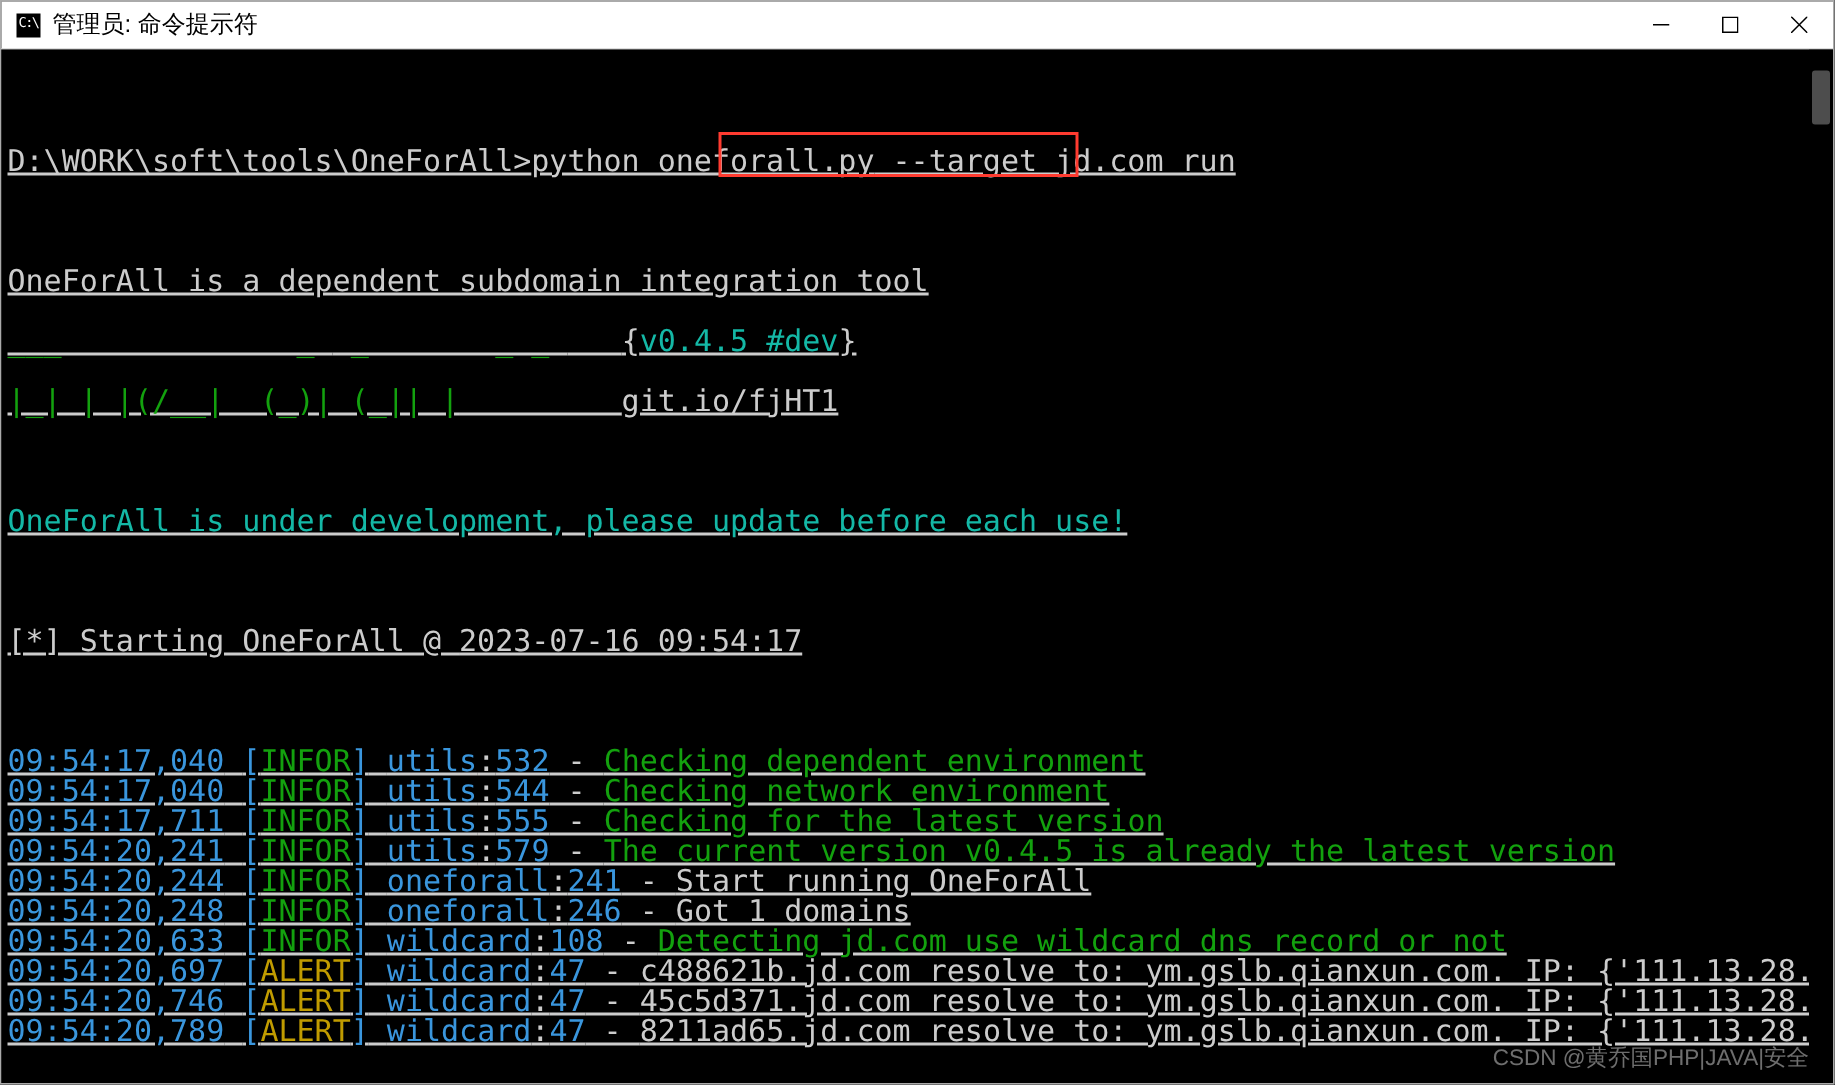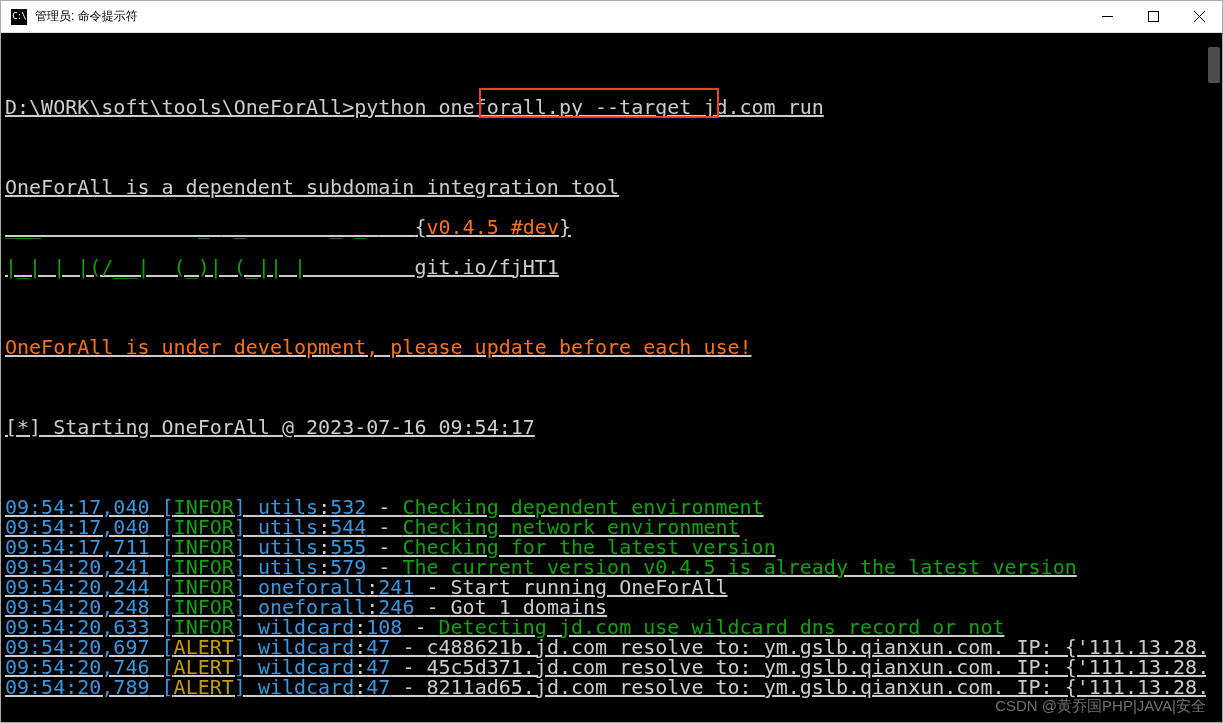--- a/index.html
+++ b/index.html
@@ -1,34 +1,34 @@
 <!DOCTYPE html>
 <html><head>
 <meta charset="utf-8">
 <style>
   * { margin:0; padding:0; box-sizing:border-box; }
   html,body { width:1223px; height:723px; font-family:"Microsoft YaHei","SimSun",sans-serif; background:#fff; overflow:hidden; }
   .window { width:1223px; height:723px; border:1px solid #aaa; display:flex; flex-direction:column; background:#000; }
   .titlebar { height:32px; background:#fff; display:flex; align-items:center; border-bottom:1px solid #ddd; color:#000; }
   .ticon { width:16px; height:16px; margin:0 8px 0 10px; background:#000; display:flex; align-items:center; justify-content:center; }
   .ticon span { color:#fff; font:9px/1 monospace; letter-spacing:-1px; }
-  .title { font-size:12px; flex:1; }
+  .title { font-size:16px; flex:1; }
   .wbtns { display:flex; height:100%; }
   .wbtn { width:46px; display:flex; align-items:center; justify-content:center; }
   .wbtn svg { width:11px; height:11px; stroke:#000; stroke-width:1; fill:none; }
   .term { flex:1; background:#000; color:#ccc; font:20px/20px "NSimSun","SimSun","Consolas",monospace; padding:4px 0 0 4px; white-space:pre; position:relative; overflow:hidden;text-decoration:underline; }
   .line { height:20px; }
   .hlbox { position:absolute; border:2px solid #ff3b30; pointer-events:none; }
   .sb { position:absolute; right:0; top:0; bottom:0; width:16px; background:#000; }
   .sb-thumb { position:absolute; right:2px; width:12px; background:#4d4d4d; border-radius:2px; }
   .c-white { color:#ccc; }
   .c-cyan  { color:#3a96dd; }
   .c-green { color:#13a10e; }
   .c-yellow{ color:#c19c00; }
-  .c-red   { color:#f97316; }
+  .c-red   { color:#14b8a6; }
   .watermark { position:absolute; right:16px; bottom:6px; font-size:15px; color:rgba(200,200,200,.55); font-family:"Microsoft YaHei",sans-serif; }
   .ascii { color:#13a10e;text-align:center; }
 </style>
 </head>
 <body>
 
 <div class="window">
 
   <div class="titlebar">
     <div class="ticon">

